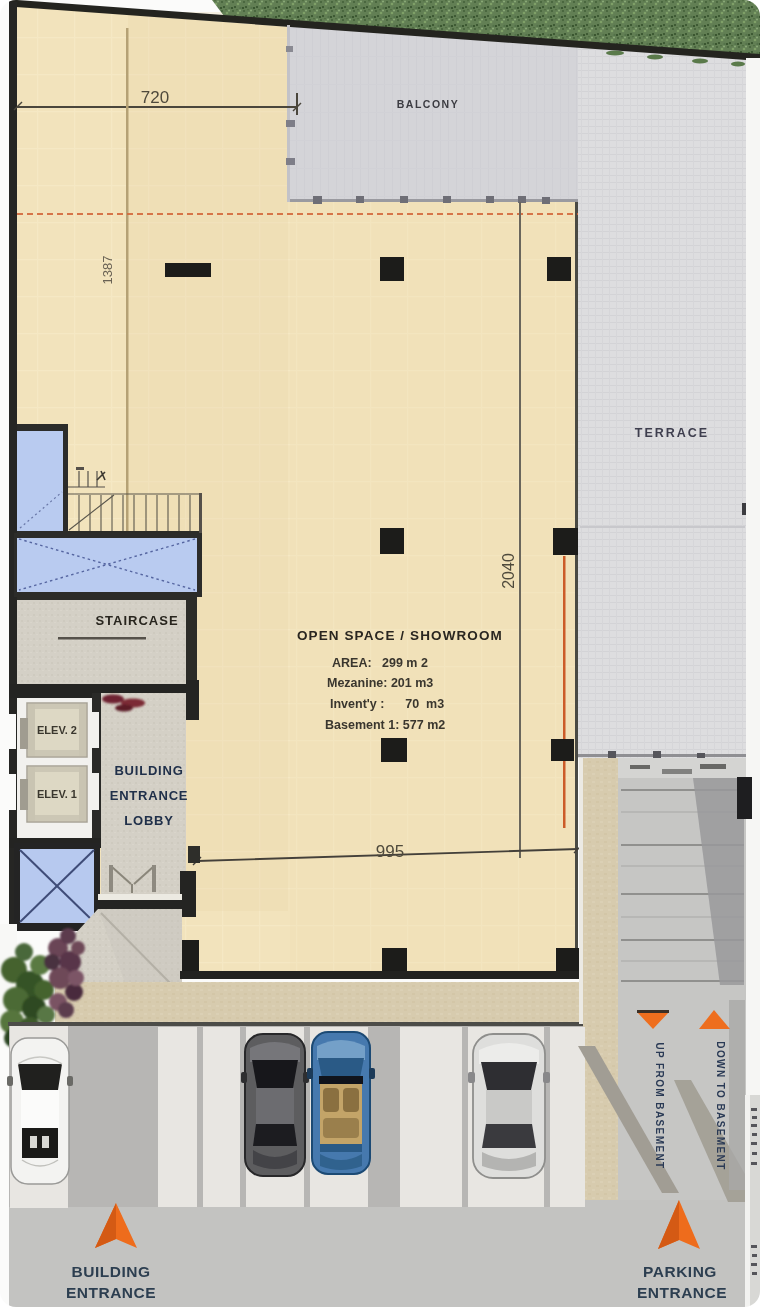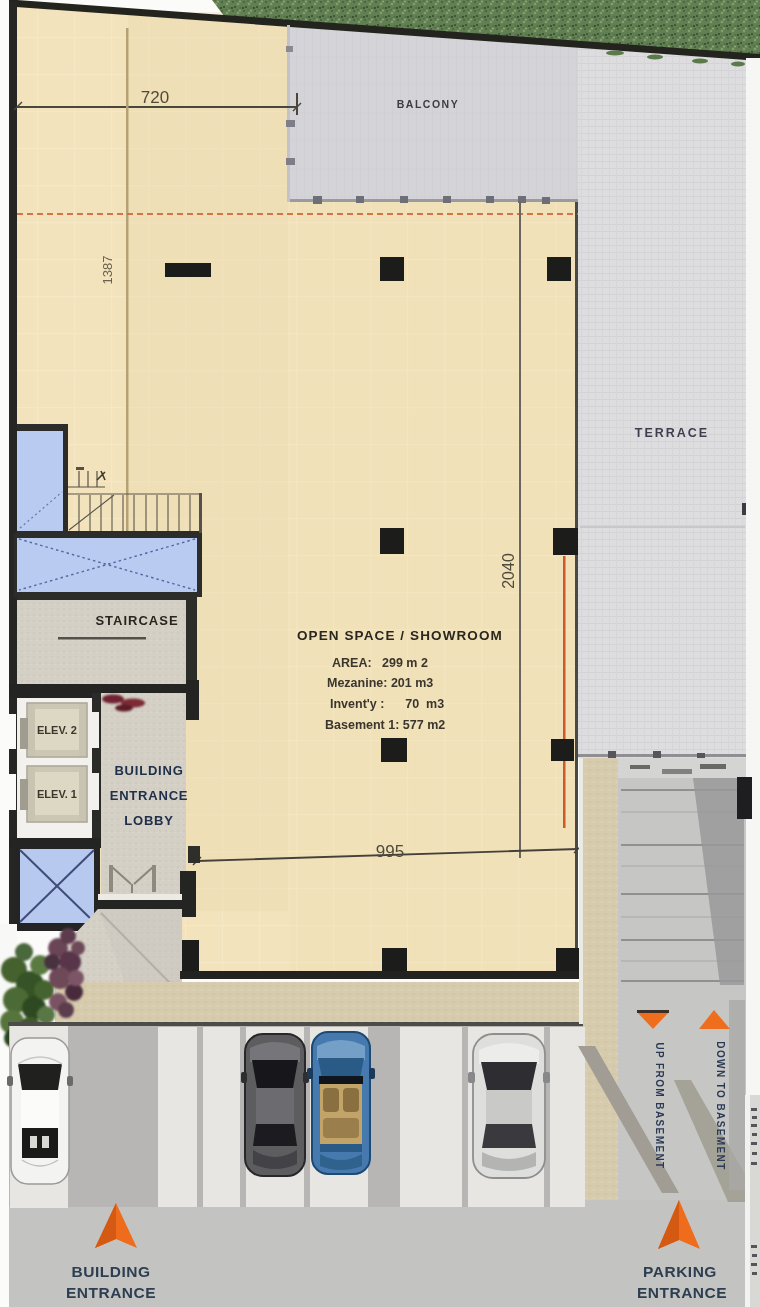--- a/index.html
+++ b/index.html
@@ -1,18 +1,18 @@
 <!DOCTYPE html>
 <html><head>
 <meta charset="utf-8">
 <style>
 html,body{margin:0;padding:0;background:#ffffff;}
 *{box-sizing:border-box;}
 #page{position:relative;width:760px;height:1307px;overflow:hidden;background:#fff;
- font-family:"Liberation Sans", sans-serif;}
+ font-family:"Liberation Sans", sans-serif;border-radius:16px;}
 svg{position:absolute;left:0;top:0;filter:blur(0.35px);}
 </style>
 </head>
 <body>
 <div id="page">
 <svg width="760" height="1307" viewBox="0 0 760 1307">
 <defs>
 <pattern id="terr" width="7" height="7" patternUnits="userSpaceOnUse">
   <rect width="7" height="7" fill="#dddddf"></rect>
   <rect width="7" height="1" fill="#d3d3d6"></rect>

